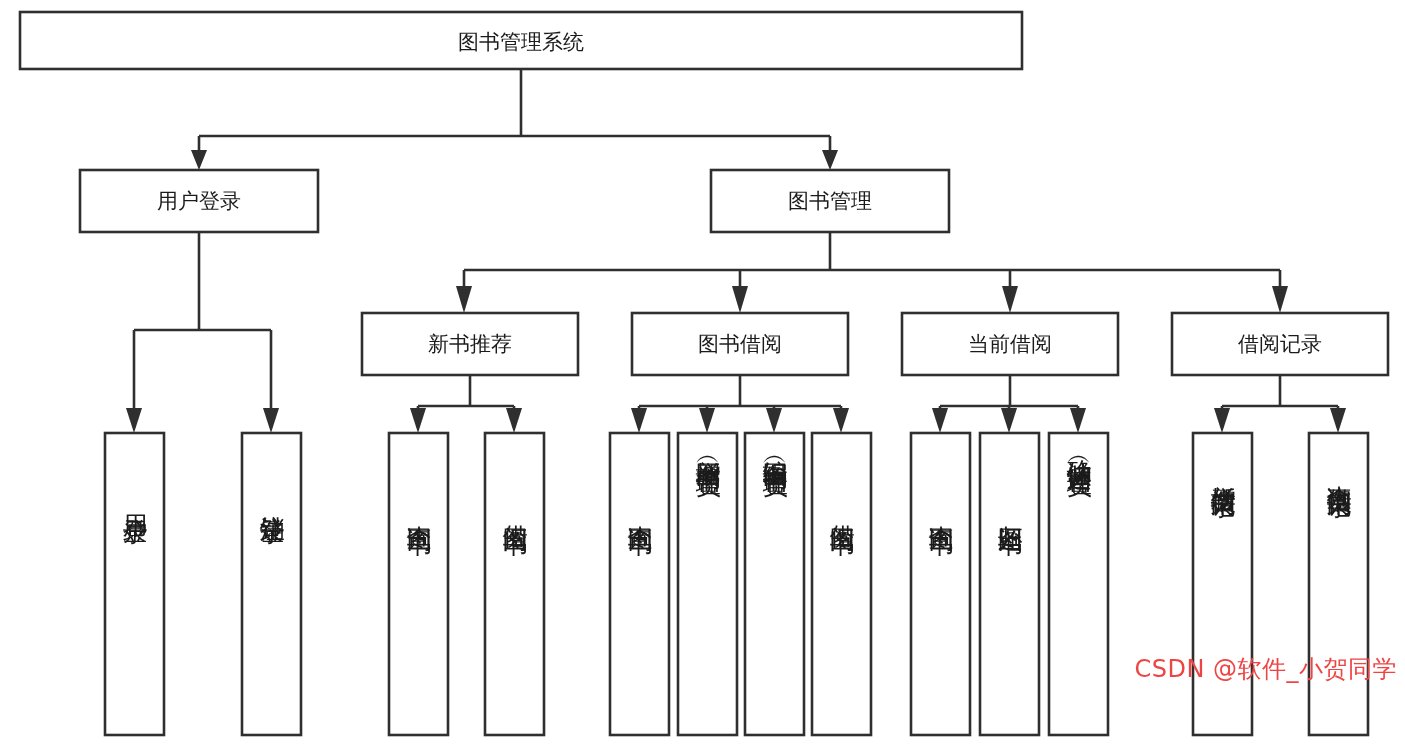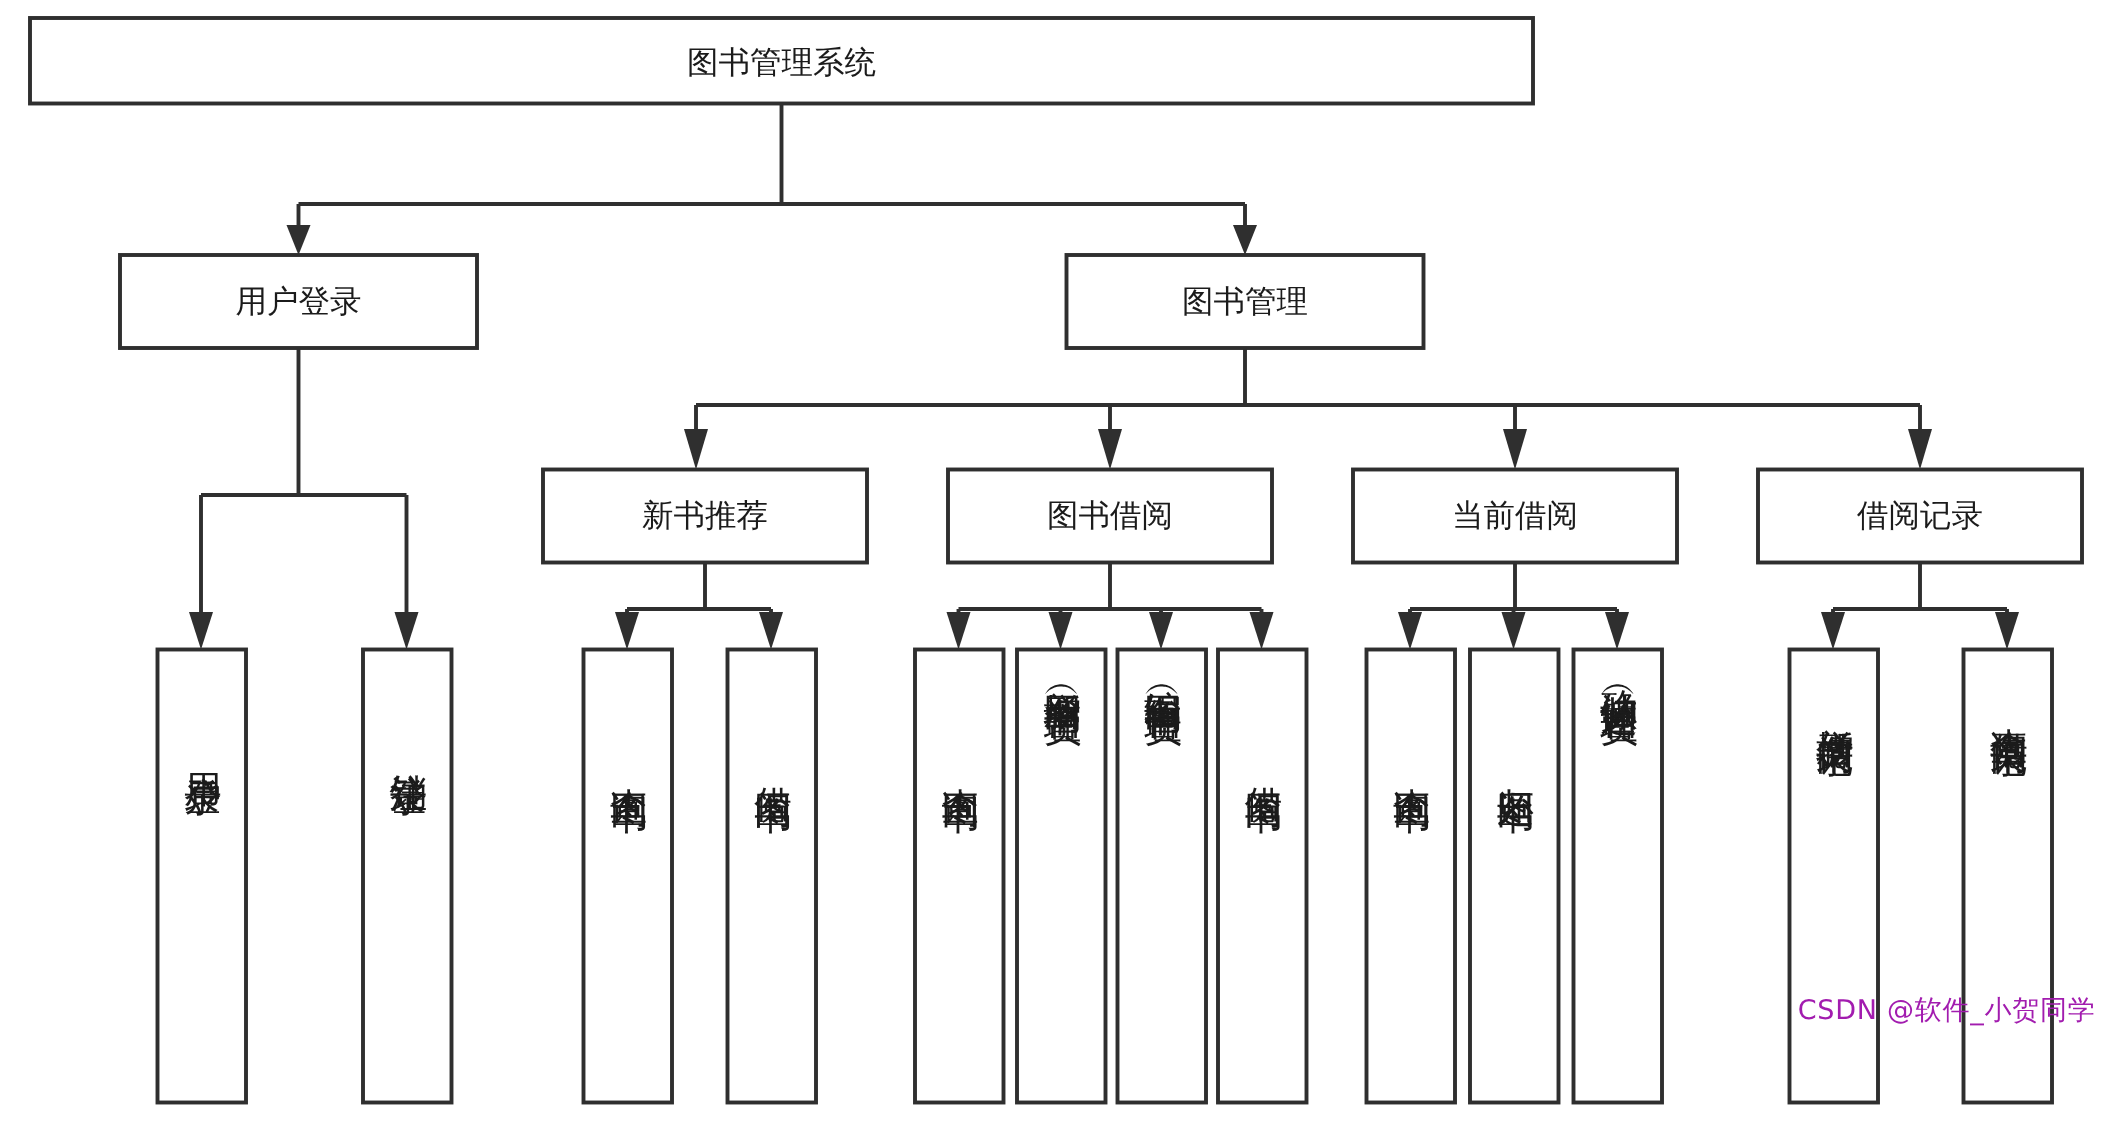--- a/index.html
+++ b/index.html
@@ -61,22 +61,22 @@
     pointer-events: none;
     display: flex;
     align-items: center;
     justify-content: flex-start;
   }
   .watermark {
     position: absolute;
     right: 8px;
     bottom: 4px;
     font-family: "DejaVu Sans", "Liberation Sans", sans-serif;
-    font-size: 18px;
-    color: #a21caf;
+    font-size: 24px;
+    color: #ef4444;
     white-space: nowrap;
     letter-spacing: 0.5px;
   }
 </style>
 </head>
 <body>
 
 <div id="diagram-root">
 
   <svg id="tree-svg" viewBox="0 0 1405 747">

